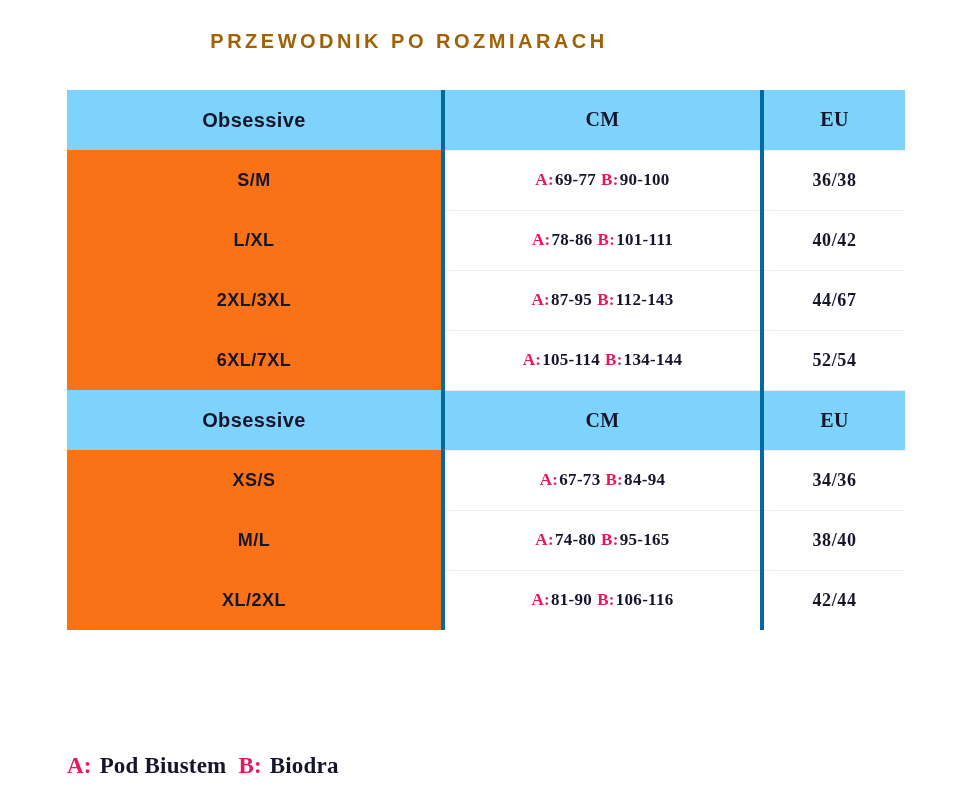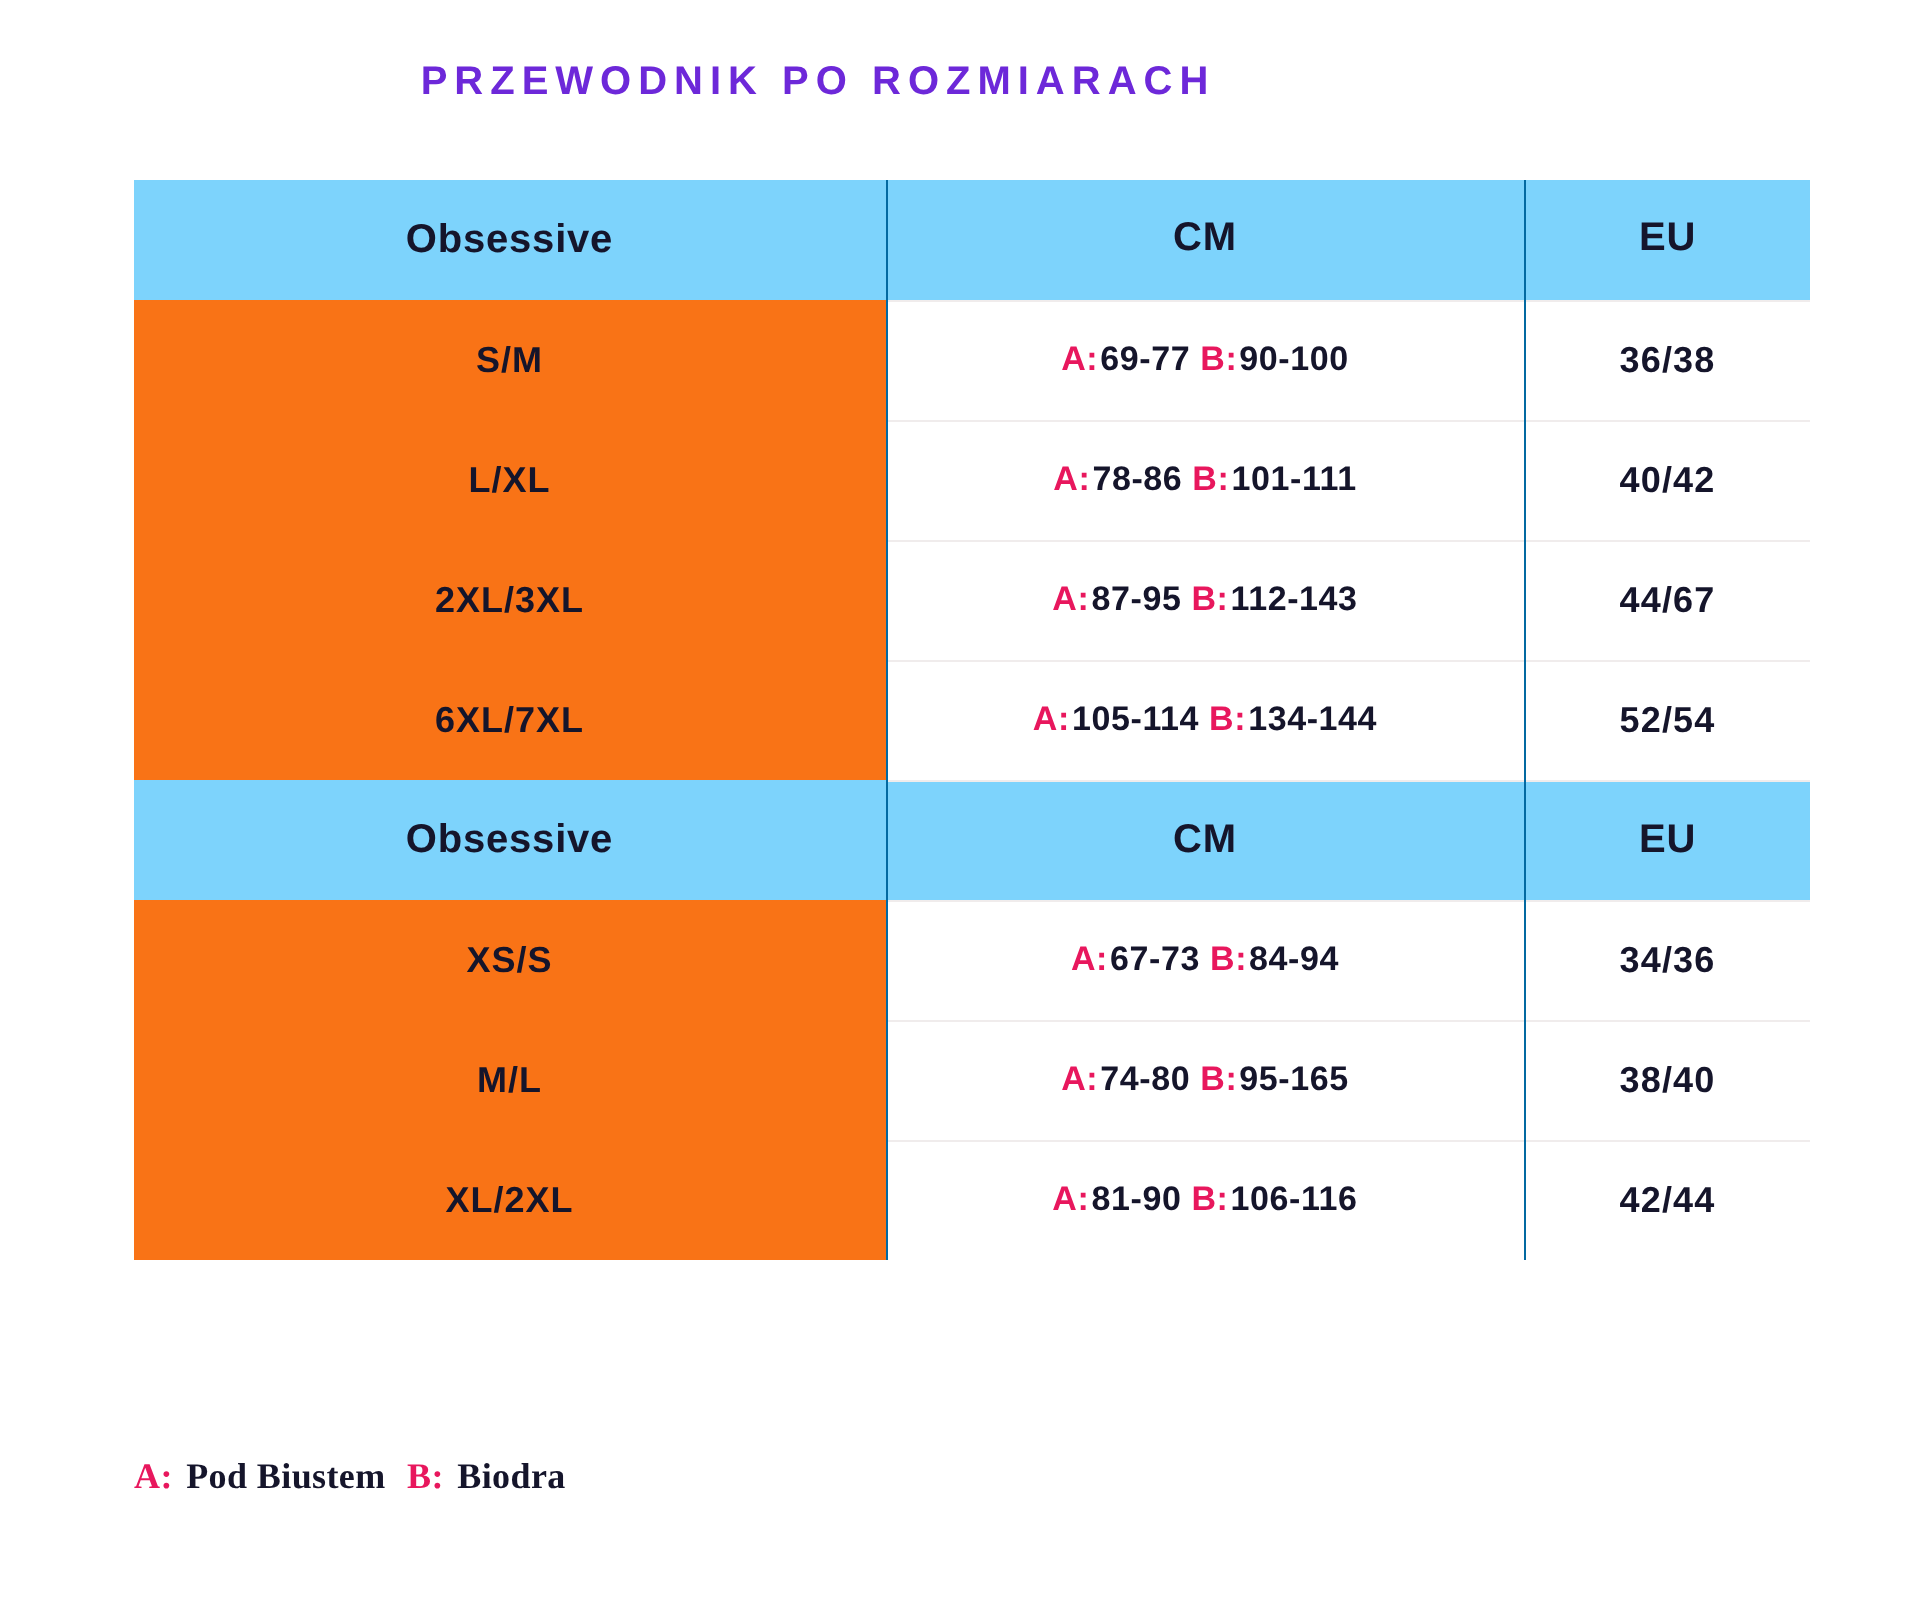--- a/index.html
+++ b/index.html
@@ -11,21 +11,21 @@
     overflow: hidden;
   }
   .page-title {
     position: absolute;
     top: 30px; left: 0;
     width: 818px;
     text-align: center;
     font-size: 20px;
     font-weight: 700;
     letter-spacing: 3.5px;
-    color: #6d28d9;
+    color: #a16207;
   }
   table.size-table {
     position: absolute;
     left: 67px; top: 90px;
     width: 838px;
     border-collapse: collapse;
     table-layout: fixed;
   }
   table.size-table tr { height: 60px; }
   table.size-table th, table.size-table td {
@@ -42,42 +42,42 @@
     font-weight: 700;
     letter-spacing: 0.4px;
     background: #7dd3fc;
   }
   td.size-cell {
     background: #f97316;
     font-size: 18px;
     font-weight: 700;
     letter-spacing: 0.5px;
   }
-  .bl { border-left: 1px solid #0369a1; }
+  .bl { border-left: 4px solid #0369a1; font-family: Liberation Serif, serif; }
   tr:not(:first-child) th.bl,
   tr:not(:first-child) td.bl { border-top: 1px solid #f0ecec; }
   td.cm-cell {
     font-size: 17px;
     font-weight: 700;
     letter-spacing: 0.3px;
   }
   td.eu-cell {
     font-size: 18px;
     font-weight: 700;
     letter-spacing: 0.6px;
   }
   .pk { color: #e8175d; }
   .cm-cell .pk { margin-right: 1px; }
   .cm-cell .val { margin-right: 5px; }
   .cm-cell .val:last-child { margin-right: 0; }
   .legend {
     position: absolute;
-    left: 67px; top: 728px;
+    left: 67px; top: 753px;
     font-family: "Liberation Serif", serif;
-    font-size: 18px;
+    font-size: 23px;
     font-weight: 700;
     color: #15152b;
     letter-spacing: 0.2px;
   }
   .legend .pk { margin-right: 2px; }
   .legend .seg { margin-right: 6px; }
 </style>
 </head>
 <body>
 

